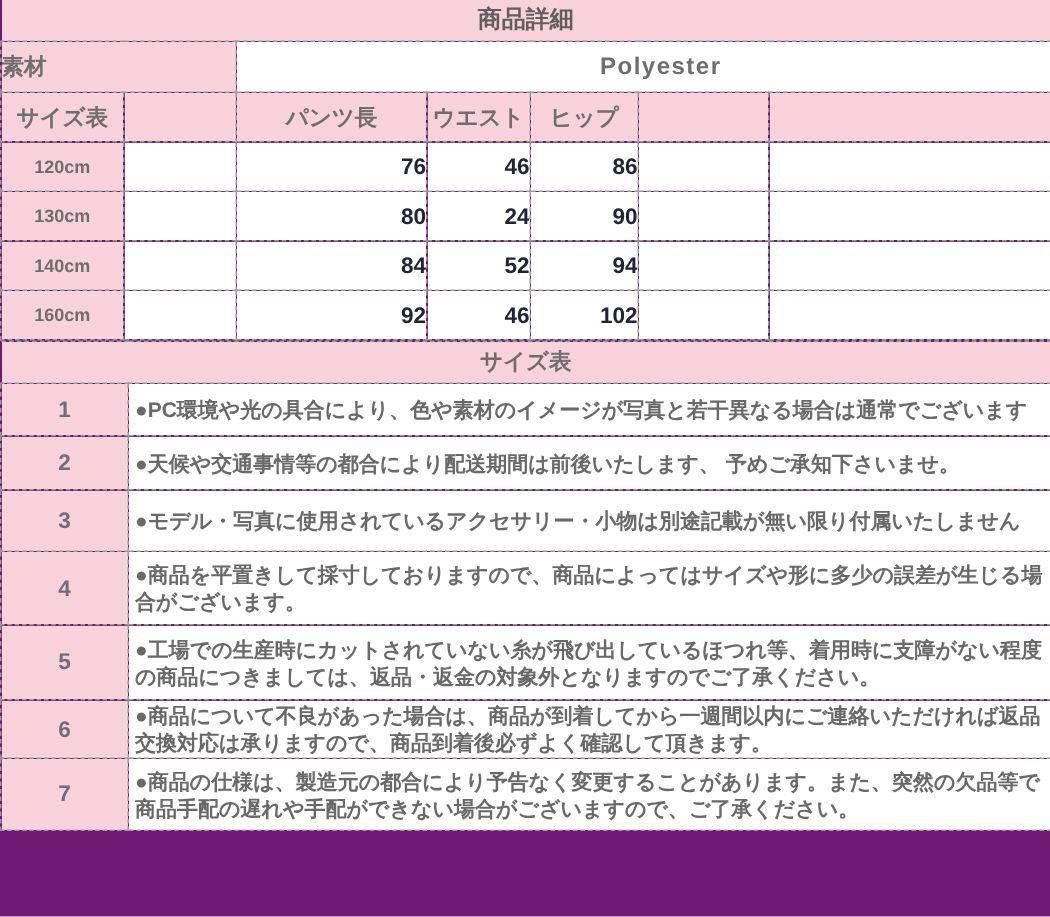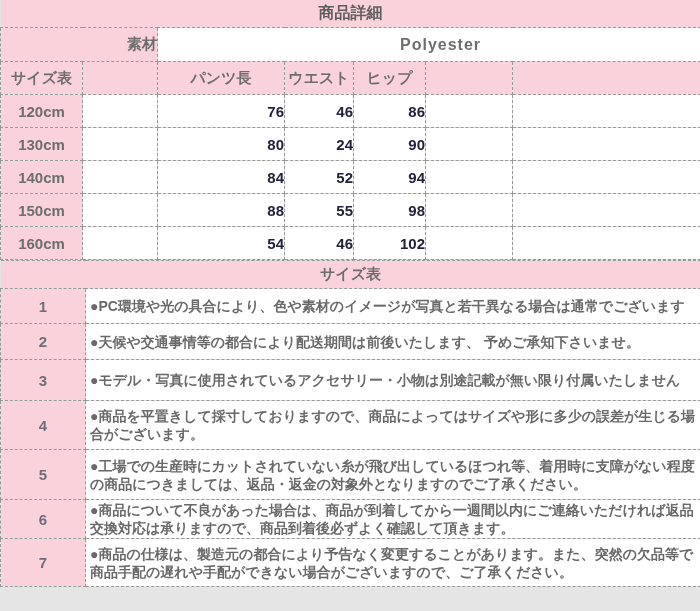--- a/index.html
+++ b/index.html
@@ -5,21 +5,21 @@
   html, body {
     margin: 0;
     padding: 0;
     background: #ffffff;
     font-family: "Liberation Sans", "DejaVu Sans", sans-serif;
   }
   #page {
     width: 700px;
     height: 611px;
     overflow: hidden;
-    background: #e5e5e5;
+    background: #701a75;
   }
   table {
     border-collapse: collapse;
     table-layout: fixed;
     width: 700px;
   }
   td {
     border: 1px dashed #999999;
     padding: 0;
     overflow: hidden;
@@ -31,21 +31,21 @@
   
   .title-cell {
     height: 27px;
     text-align: center;
     font-size: 16px;
     font-weight: bold;
     color: #5f5f5f;
     border-left: none; border-right: none; border-top: none;
   }
   .material-label, .chart-label {
-    text-align: right;
+    text-align: left;
     font-size: 15px;
     font-weight: bold;
     color: #6e6e6e;
   }
   .material-row td { height: 33px; }
   .material-value {
     text-align: center;
     font-size: 16px;
     font-weight: bold;
     color: #6e6e6e;
@@ -55,21 +55,21 @@
   .size-header-row td {
     height: 32px;
     text-align: center;
     font-size: 15px;
     font-weight: bold;
     color: #6e6e6e;
   }
   .size-data-row td { height: 32px; }
   .size-label {
     text-align: center;
-    font-size: 15px;
+    font-size: 12px;
     font-weight: bold;
     color: #6e6e6e;
   }
   .size-value {
     text-align: right;
     font-size: 15px;
     font-weight: bold;
     color: #22223a;
   }
 
@@ -159,32 +159,23 @@
     <tr class="size-data-row">
       <td class="pink size-label">140cm</td>
       <td class="white"></td>
       <td class="white size-value">84</td>
       <td class="white size-value">52</td>
       <td class="white size-value">94</td>
       <td class="white"></td>
       <td class="white"></td>
     </tr>
     <tr class="size-data-row">
-      <td class="pink size-label">150cm</td>
-      <td class="white"></td>
-      <td class="white size-value">88</td>
-      <td class="white size-value">55</td>
-      <td class="white size-value">98</td>
-      <td class="white"></td>
-      <td class="white"></td>
-    </tr>
-    <tr class="size-data-row">
       <td class="pink size-label">160cm</td>
       <td class="white"></td>
-      <td class="white size-value">54</td>
+      <td class="white size-value">92</td>
       <td class="white size-value">46</td>
       <td class="white size-value">102</td>
       <td class="white"></td>
       <td class="white"></td>
     </tr>
   </tbody>
     </table>
 
   <table>
     <colgroup>

